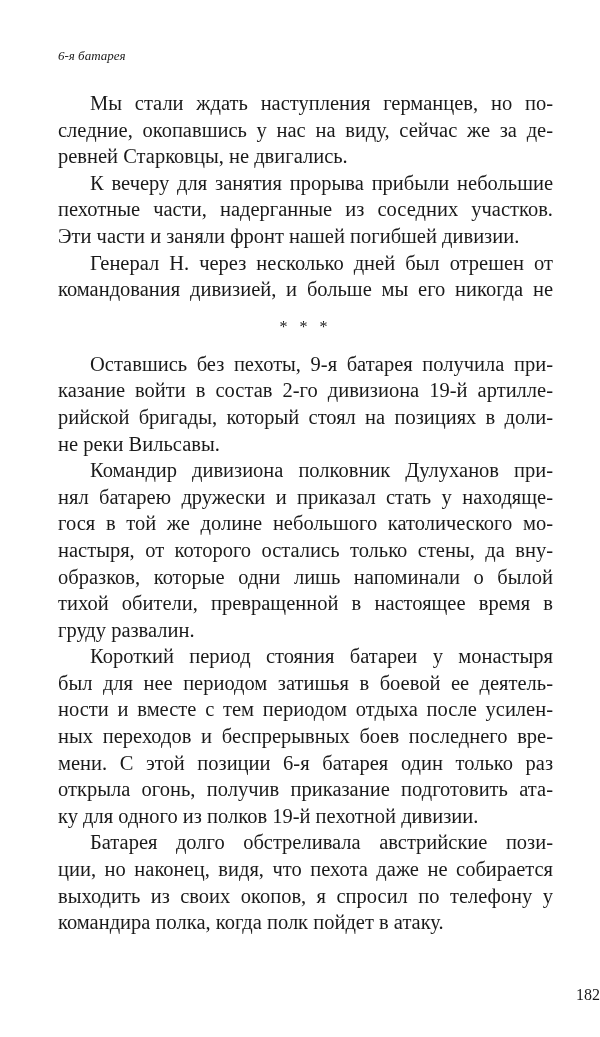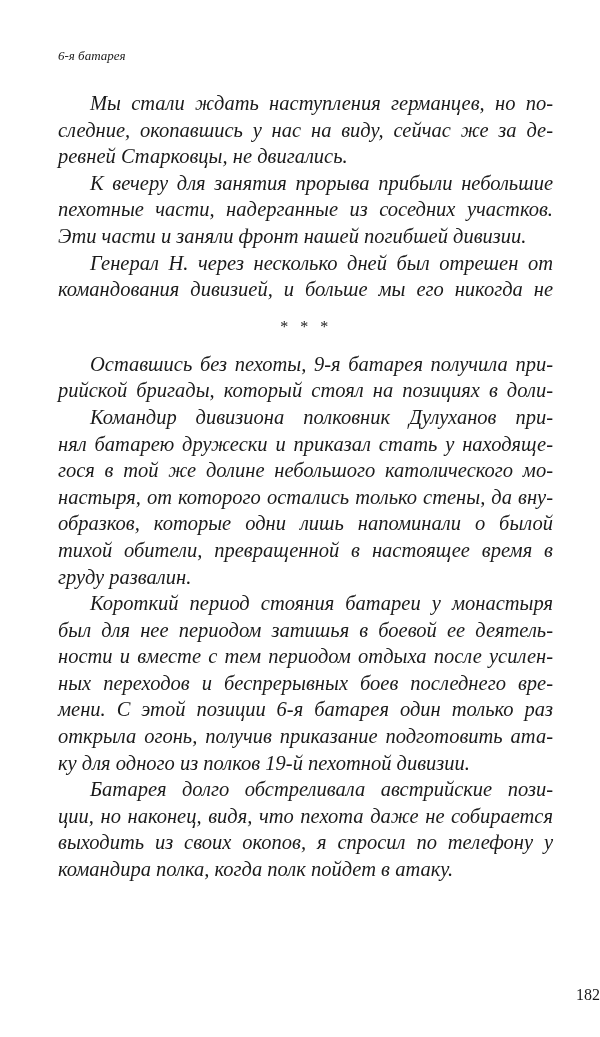--- a/index.html
+++ b/index.html
@@ -1,19 +1,19 @@
 <!DOCTYPE html>
 <html><head>
 <meta charset="utf-8">
 <style>
   html, body { margin: 0; padding: 0; background: #ffffff; }
   body { width: 600px; height: 1037px; position: relative; overflow: hidden;
          font-family: "Liberation Serif", "DejaVu Serif", serif; color: #1a1a1a; }
   .running-head { position: absolute; left: 58px; top: 48px; font-style: italic; font-size: 13px; }
-  .body-text { position: absolute; left: 58px; top: 90px; width: 495px; font-size: 20.5px; font-style: italic; }
+  .body-text { position: absolute; left: 58px; top: 90px; width: 495px; font-size: 20.5px; }
   .line { height: 26.6px; line-height: 26.6px; white-space: nowrap; text-align: justify; text-align-last: justify; }
   .line.indent { padding-left: 32px; }
   .line.last { text-align-last: left; }
   .stars { height: 48px; line-height: 48px; text-align: center; text-align-last: center; font-size: 16px; letter-spacing: 4px; }
   .page-number { position: absolute; left: 0; width: 600px; top: 986px; text-align: right; font-size: 16px; }
 </style>
 </head>
 <body>
 
 <div class="running-head">6-я батарея</div>
@@ -34,21 +34,23 @@
 
   <div>
     <div class="line indent">Генерал Н. через несколько дней был отрешен от</div>
     <div class="line">командования дивизией, и больше мы его никогда не</div>
   </div>
 
   <div class="stars">* * *</div>
 
   <div>
     <div class="line indent">Оставшись без пехоты, 9-я батарея получила при-</div>
+    <div class="line">казание войти в состав 2-го дивизиона 19-й артилле-</div>
     <div class="line">рийской бригады, который стоял на позициях в доли-</div>
+    <div class="line last">не реки Вильсавы.</div>
   </div>
 
   <div>
     <div class="line indent">Командир дивизиона полковник Дулуханов при-</div>
     <div class="line">нял батарею дружески и приказал стать у находяще-</div>
     <div class="line">гося в той же долине небольшого католического мо-</div>
     <div class="line">настыря, от которого остались только стены, да вну-</div>
     <div class="line">образков, которые одни лишь напоминали о былой</div>
     <div class="line">тихой обители, превращенной в настоящее время в</div>
     <div class="line last">груду развалин.</div>

